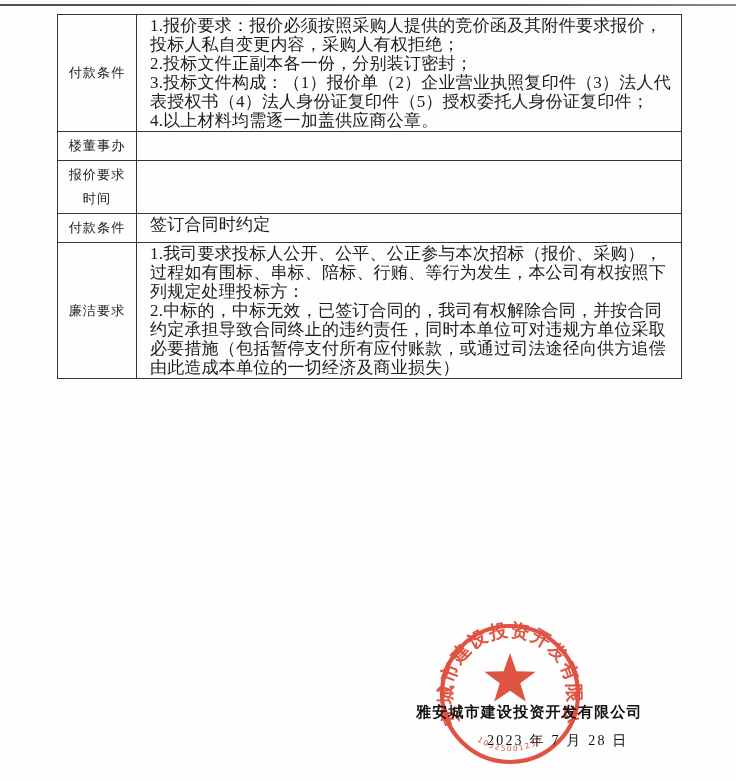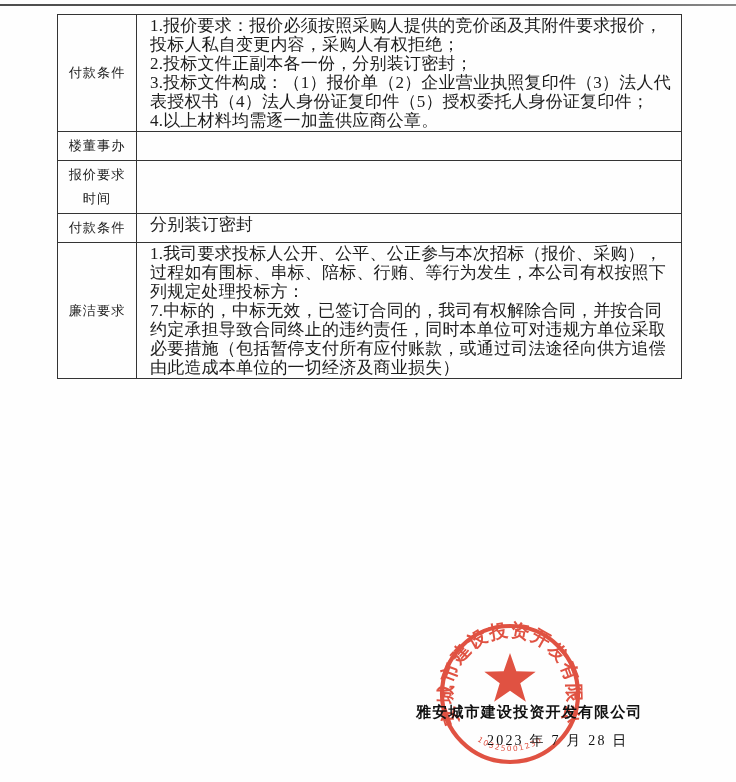--- a/index.html
+++ b/index.html
@@ -82,27 +82,27 @@
       <div class="t-label">楼董事办</div>
     </div>
 
     <div class="t-row">
       <div class="t-label">报价要求
 时间</div>
     </div>
 
     <div class="t-row">
       <div class="t-label">付款条件</div>
-      <div class="t-content">分别装订密封</div>
+      <div class="t-content">签订合同时约定</div>
     </div>
 
     <div class="t-row">
       <div class="t-label">廉洁要求</div>
       <div class="t-content">1.我司要求投标人公开、公平、公正参与本次招标（报价、采购），过程如有围标、串标、陪标、行贿、等行为发生，本公司有权按照下列规定处理投标方：
-7.中标的，中标无效，已签订合同的，我司有权解除合同，并按合同约定承担导致合同终止的违约责任，同时本单位可对违规方单位采取必要措施（包括暂停支付所有应付账款，或通过司法途径向供方追偿由此造成本单位的一切经济及商业损失）</div>
+2.中标的，中标无效，已签订合同的，我司有权解除合同，并按合同约定承担导致合同终止的违约责任，同时本单位可对违规方单位采取必要措施（包括暂停支付所有应付账款，或通过司法途径向供方追偿由此造成本单位的一切经济及商业损失）</div>
     </div>
 
   </div>
 
   <svg id="stamp" viewBox="-80 -80 160 160" xmlns="http://www.w3.org/2000/svg">
     <defs>
       <path id="arcTop" d="M -46,36 A 58,58 0 1 1 46,36" fill="none"></path>
       <path id="arcBottom" d="M -34,46 A 57,57 0 0 0 34,46" fill="none"></path>
     </defs>
     <circle cx="0" cy="0" r="68" fill="none" stroke="#dd3a28" stroke-width="4.2"></circle>

